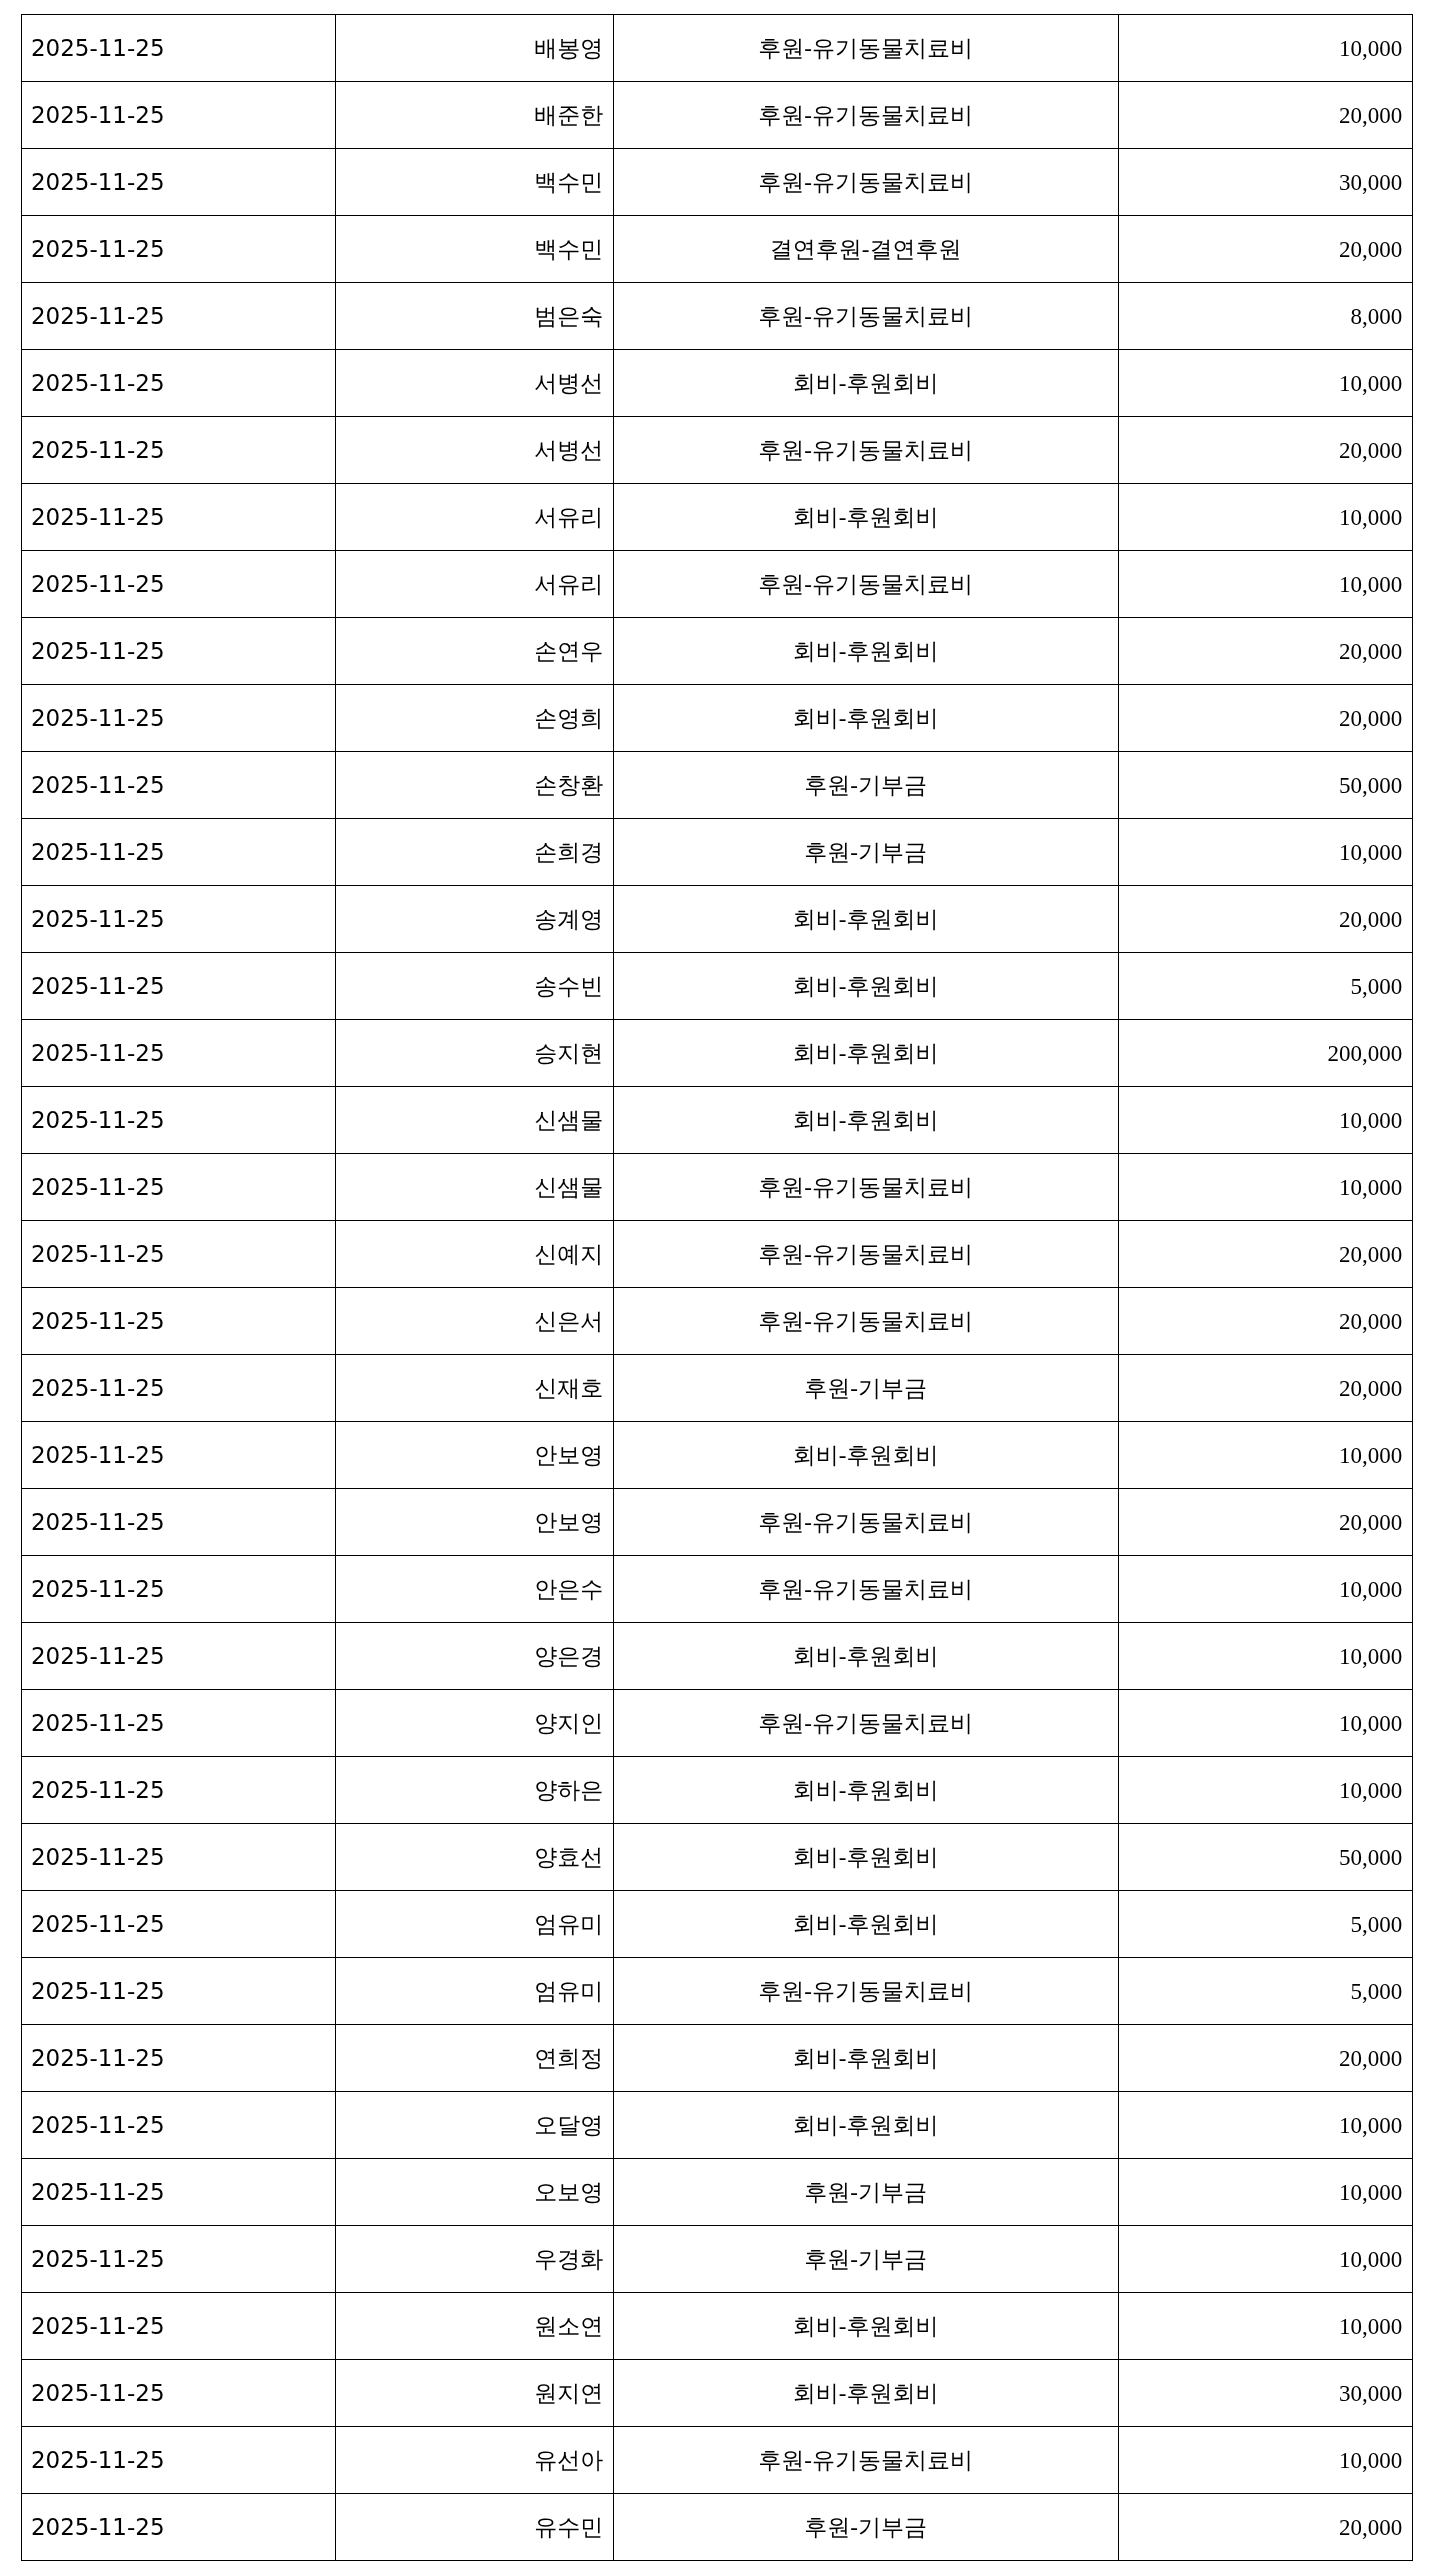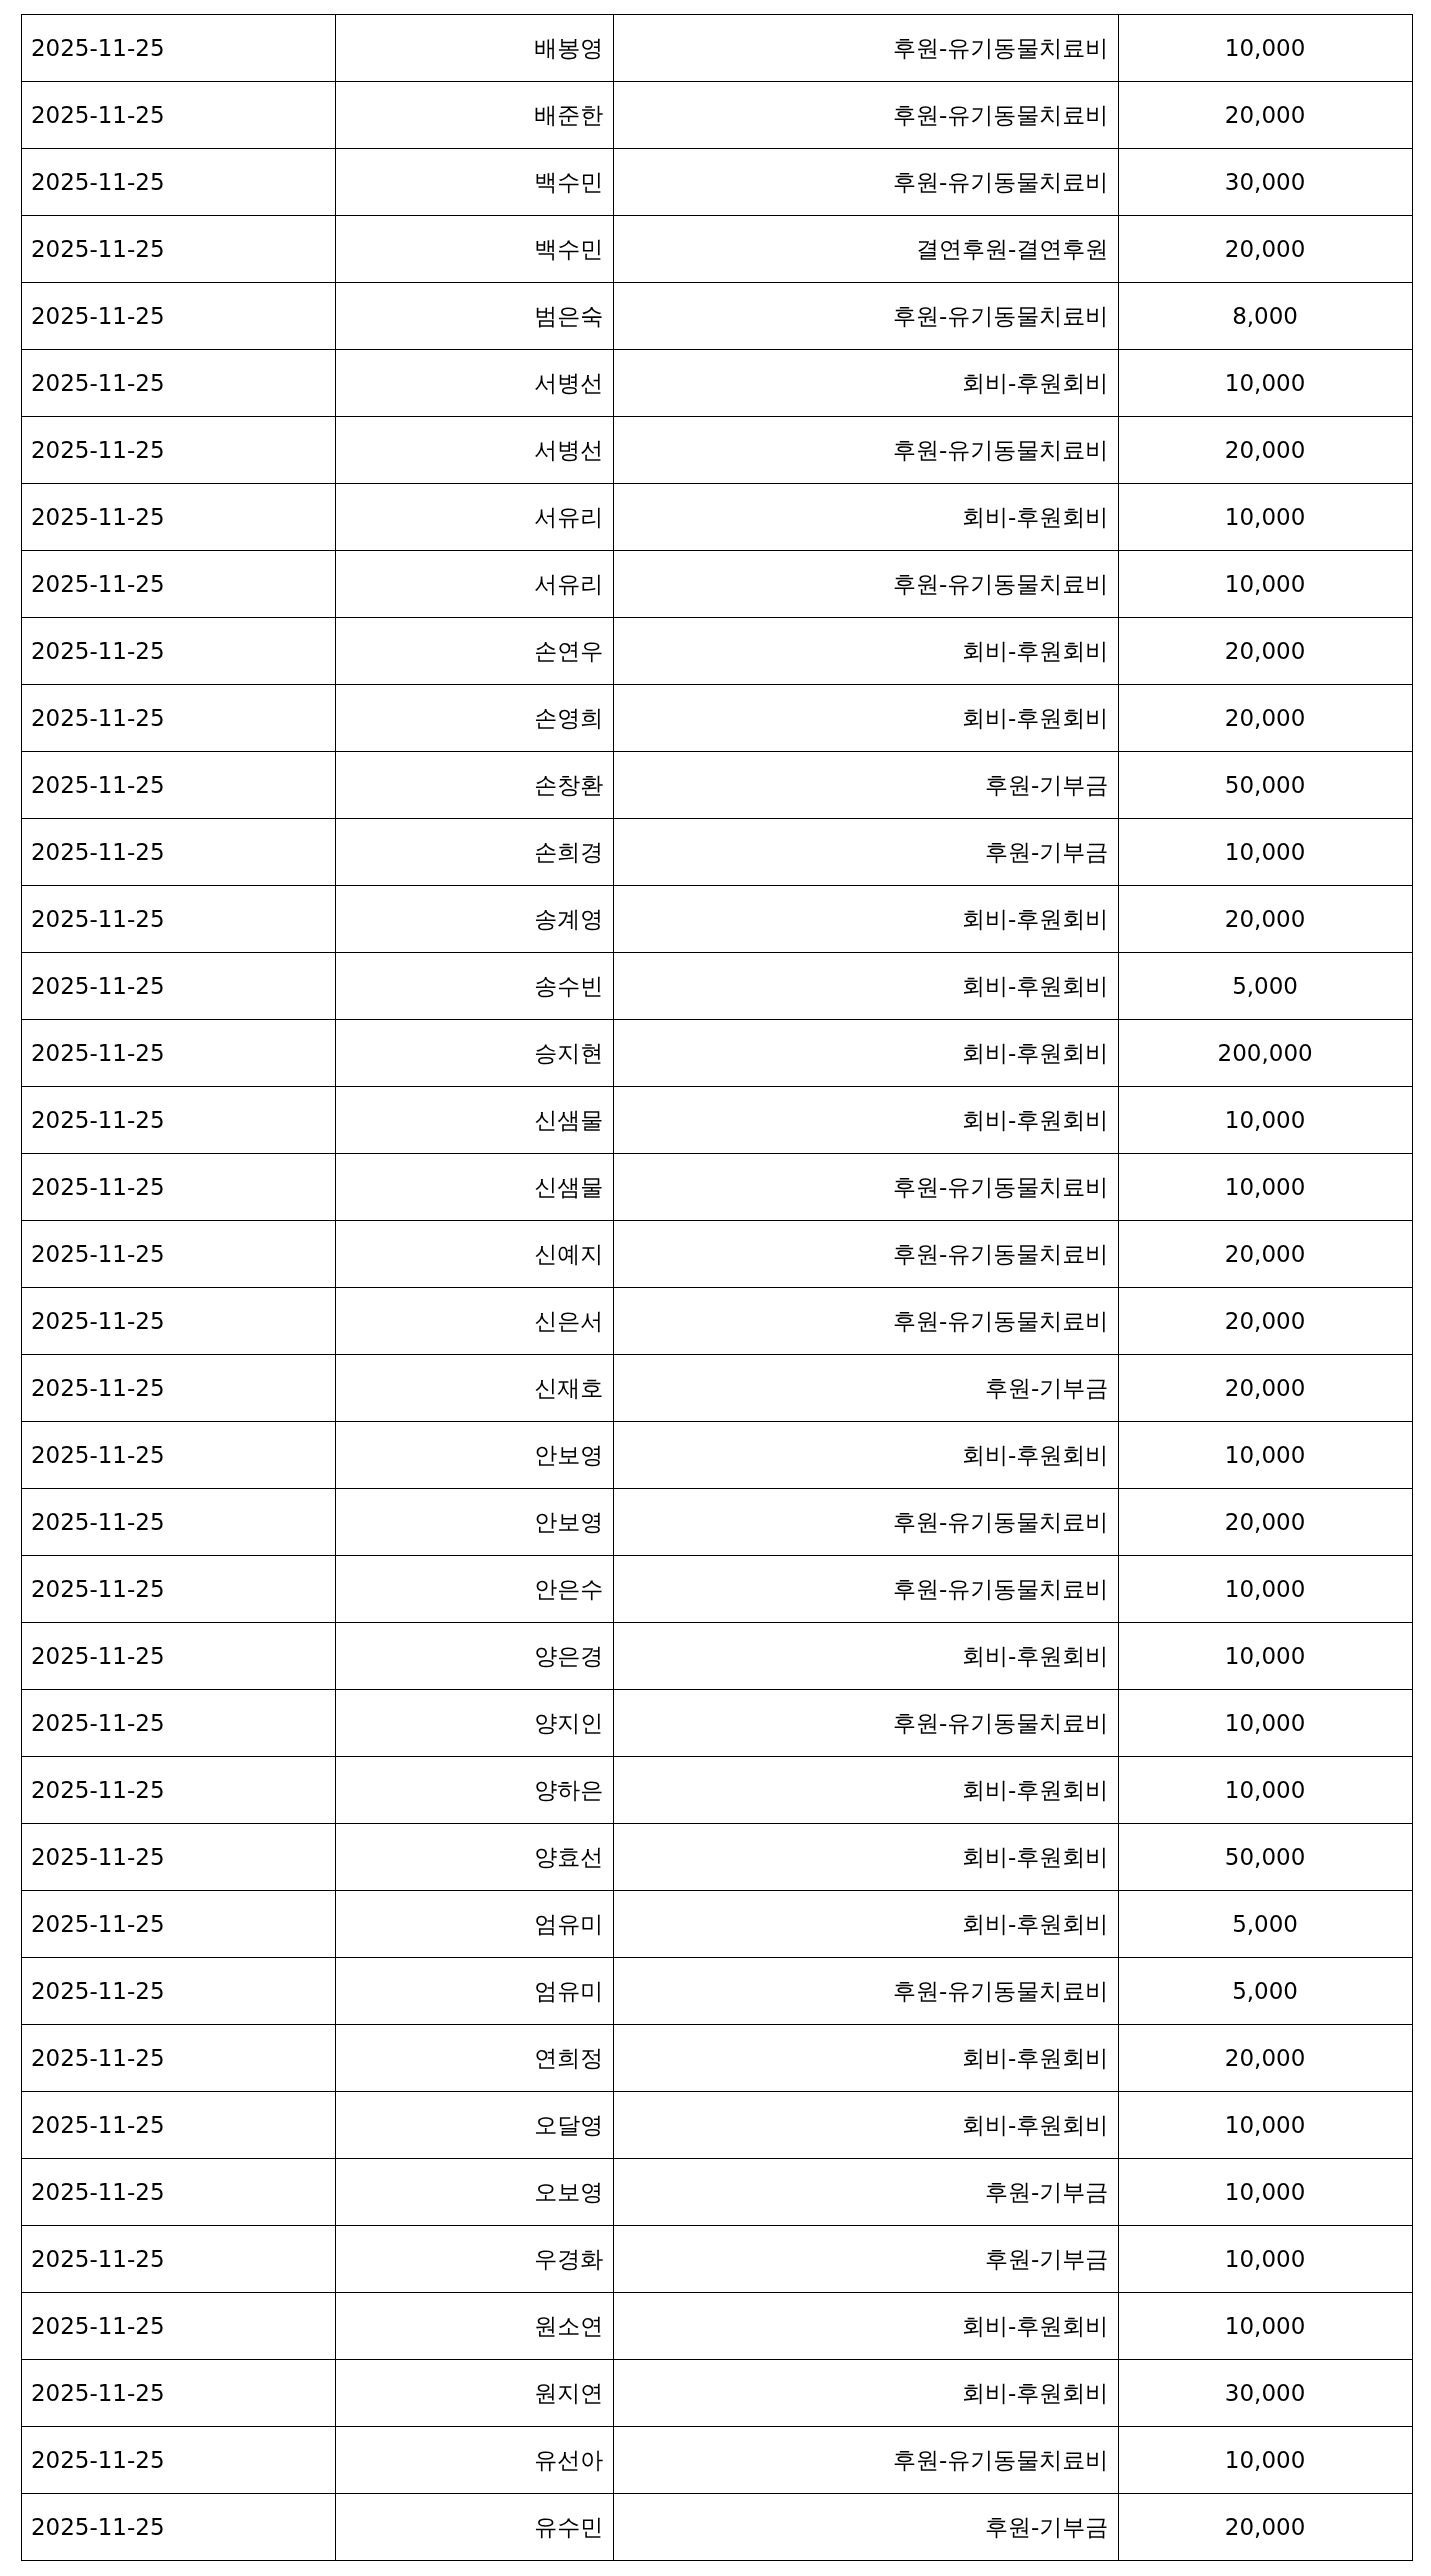--- a/index.html
+++ b/index.html
@@ -33,22 +33,22 @@
     vertical-align: middle;
     white-space: nowrap;
     overflow: hidden;
   }
   col.c-date   { width: 314px; }
   col.c-name   { width: 278px; }
   col.c-cat    { width: 505px; }
   col.c-amount { width: 294px; }
   td.date   { text-align: left; margin-left: 32px; }
   td.name   { text-align: right; padding-left: 13.4px; }
-  td.cat    { text-align: right; padding-left: 13.4px; }
-  td.amount { text-align: center; padding-right: 13.4px; }
+  td.cat    { text-align: center; padding-left: 13.4px; font-family: Liberation Serif, serif; }
+  td.amount { text-align: right; padding-right: 13.4px; font-family: Liberation Serif, serif; }
 </style>
 </head>
 <body>
 
 <div class="page">
   <table class="donation-table">
     <colgroup>
       <col class="c-date">
       <col class="c-name">
       <col class="c-cat">

